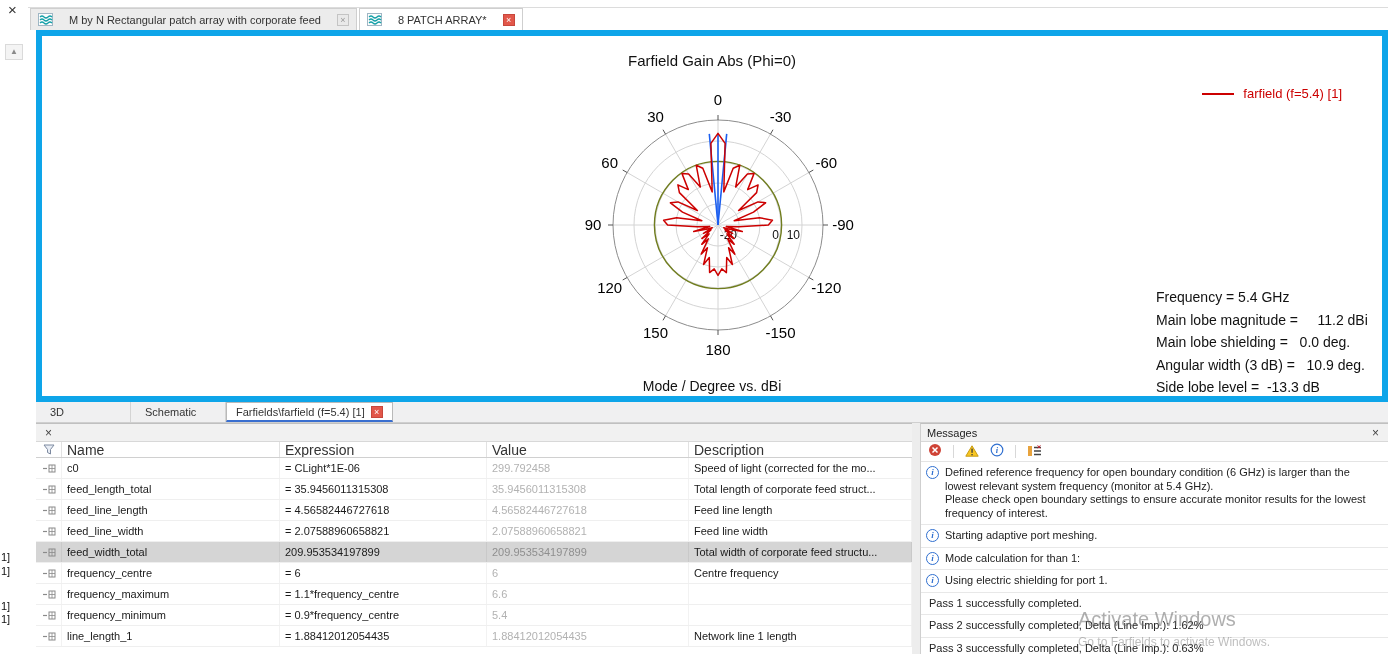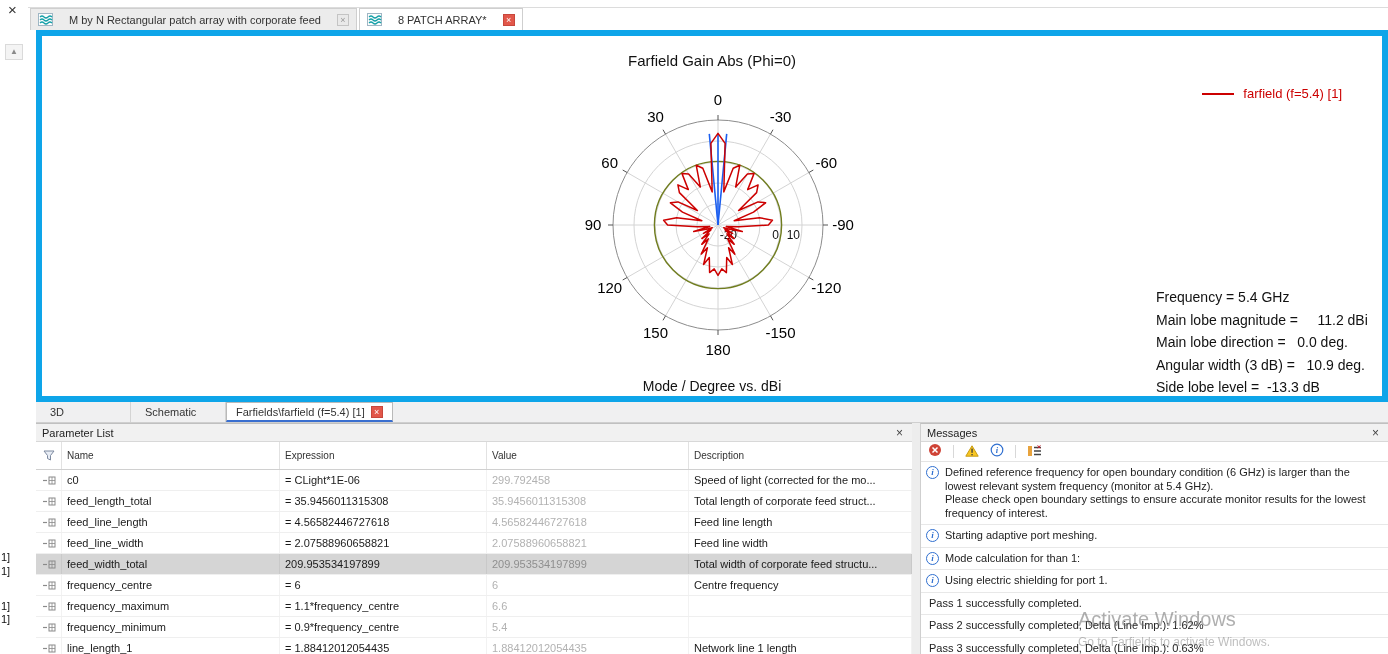--- a/index.html
+++ b/index.html
@@ -38,22 +38,22 @@
     padding:0 14px; min-width:95px; border-right:1px solid #d4d4d4; white-space:nowrap; }
   .vtab.active { background:#fff; border:1px solid #b9b9b9; border-bottom:2px solid #3a6fd0;
     min-width:0; padding:0 9px; }
 
   #param-panel { left:36px; top:423px; width:876px; height:231px; background:#fff; border-top:1px solid #c0c0c0; }
   .panel-header { height:18px; background:#f1f1f1; border-bottom:1px solid #d8d8d8; display:flex;
     align-items:center; font-size:11px; color:#222; padding:0 6px; }
   .panel-header .ptitle { flex:1; }
   .panel-close { font-size:12px; color:#444; padding:0 3px; cursor:default; }
 
-  #param-cols { display:flex; height:28px; border-bottom:1px solid #d0d0d0; background:#fff;
-    font-size:10px; color:#333; align-items:stretch; }
+  #param-cols { display:flex; height:16px; border-bottom:1px solid #d0d0d0; background:#fff;
+    font-size:14px; color:#333; align-items:stretch; }
   .pc { border-right:1px solid #e2e2e2; display:flex; align-items:center; padding:0 5px;
     overflow:hidden; white-space:nowrap; }
   .pc.icon { width:26px; justify-content:center; }
   .pc.name { width:218px; }
   .pc.expr { width:207px; }
   .pc.val  { width:202px; }
   .pc.desc { flex:1; border-right:none; }
 
   .prow { display:flex; height:21px; font-size:11px; align-items:stretch; border-bottom:1px solid #efefef; color:#1a1a1a; }
   .prow .pc { border-right:1px solid #f2f2f2; }
@@ -177,40 +177,39 @@
         <line x1="676" y1="189" x2="684.7" y2="97.9" stroke="#1c5ff0" stroke-width="1.6"></line>
         <line x1="676" y1="189" x2="676.0" y2="97.4" stroke="#1c5ff0" stroke-width="1.6"></line>
         <line x1="676" y1="189" x2="667.3" y2="97.9" stroke="#1c5ff0" stroke-width="1.6"></line>
       </g>
       <path d="M676.0 239.4 L679.8 232.9 L684.4 236.6 L684.7 221.5 L690.4 228.5 L686.6 211.8 L692.8 218.1 L685.6 202.8 L692.2 208.3 L684.9 197.9 L692.1 202.5 L682.9 193.8 L690.5 197.4 L681.7 191.7 L687.8 193.3 L700.3 195.5 L684.3 190.5 L696.9 190.8 L726.4 189.0 L730.4 184.2 L717.4 181.7 L692.2 184.7 L711.5 176.1 L723.6 166.8 L716.0 165.9 L696.6 174.5 L714.6 156.6 L716.1 148.9 L705.7 153.6 L712.1 137.4 L705.4 138.1 L693.7 150.9 L697.8 129.2 L691.2 132.2 L681.8 155.9 L683.1 107.4 L676.0 97.4 L668.9 107.4 L670.2 155.9 L660.8 132.2 L654.2 129.2 L658.3 150.9 L646.6 138.1 L639.9 137.4 L646.3 153.6 L635.9 148.9 L637.4 156.6 L655.4 174.5 L636.0 165.9 L628.4 166.8 L640.5 176.1 L659.8 184.7 L634.6 181.7 L621.6 184.2 L625.6 189.0 L655.1 190.8 L667.7 190.5 L651.7 195.5 L664.2 193.3 L670.3 191.7 L661.5 197.4 L669.1 193.8 L659.9 202.5 L667.1 197.9 L659.8 208.3 L666.4 202.8 L659.2 218.1 L665.4 211.8 L661.6 228.5 L667.3 221.5 L667.6 236.6 L672.2 232.9 L676.0 239.4 Z" fill="none" stroke="#cc0000" stroke-width="1.5" stroke-linejoin="round"></path>
     </svg>
   <div id="legend" class="abs">
     <span id="legend-line"></span>
     <span id="legend-label">farfield (f=5.4) [1]</span>
   </div>
-  <div id="stats" class="abs"><div>Frequency = 5.4 GHz</div><div>Main lobe magnitude =     11.2 dBi</div><div>Main lobe direction =   0.0 deg.</div><div>Angular width (3 dB) =   10.9 deg.</div><div>Side lobe level =  -13.3 dB</div></div>
+  <div id="stats" class="abs"><div>Frequency = 5.4 GHz</div><div>Main lobe magnitude =     11.2 dBi</div><div>Main lobe shielding =   0.0 deg.</div><div>Angular width (3 dB) =   10.9 deg.</div><div>Side lobe level =  -13.3 dB</div></div>
   <div id="axis-label" class="abs">Mode / Degree vs. dBi</div>
 </div>
 
 <div id="view-tabs" class="abs">
     <div class="vtab">
       <span>3D</span>
     </div>
     <div class="vtab">
       <span>Schematic</span>
     </div>
     <div class="vtab active">
       <span>Farfields\farfield (f=5.4) [1]</span>
       <span class="tab-close red">×</span>
     </div>
   </div>
 
 <div id="param-panel" class="abs">
   <div class="panel-header">
-    <span class="ptitle">Parameter List</span>
     <span class="panel-close">×</span>
   </div>
   <div id="param-cols">
     <div class="pc icon">
       <svg width="12" height="11" viewBox="0 0 12 11">
           <path d="M1 1 H11 L7.5 5.5 V10 L4.5 8.5 V5.5 Z" fill="#e8edf5" stroke="#7d8aa0"></path>
         </svg>
     </div>
     <div class="pc name">Name</div>
     <div class="pc expr">Expression</div>

